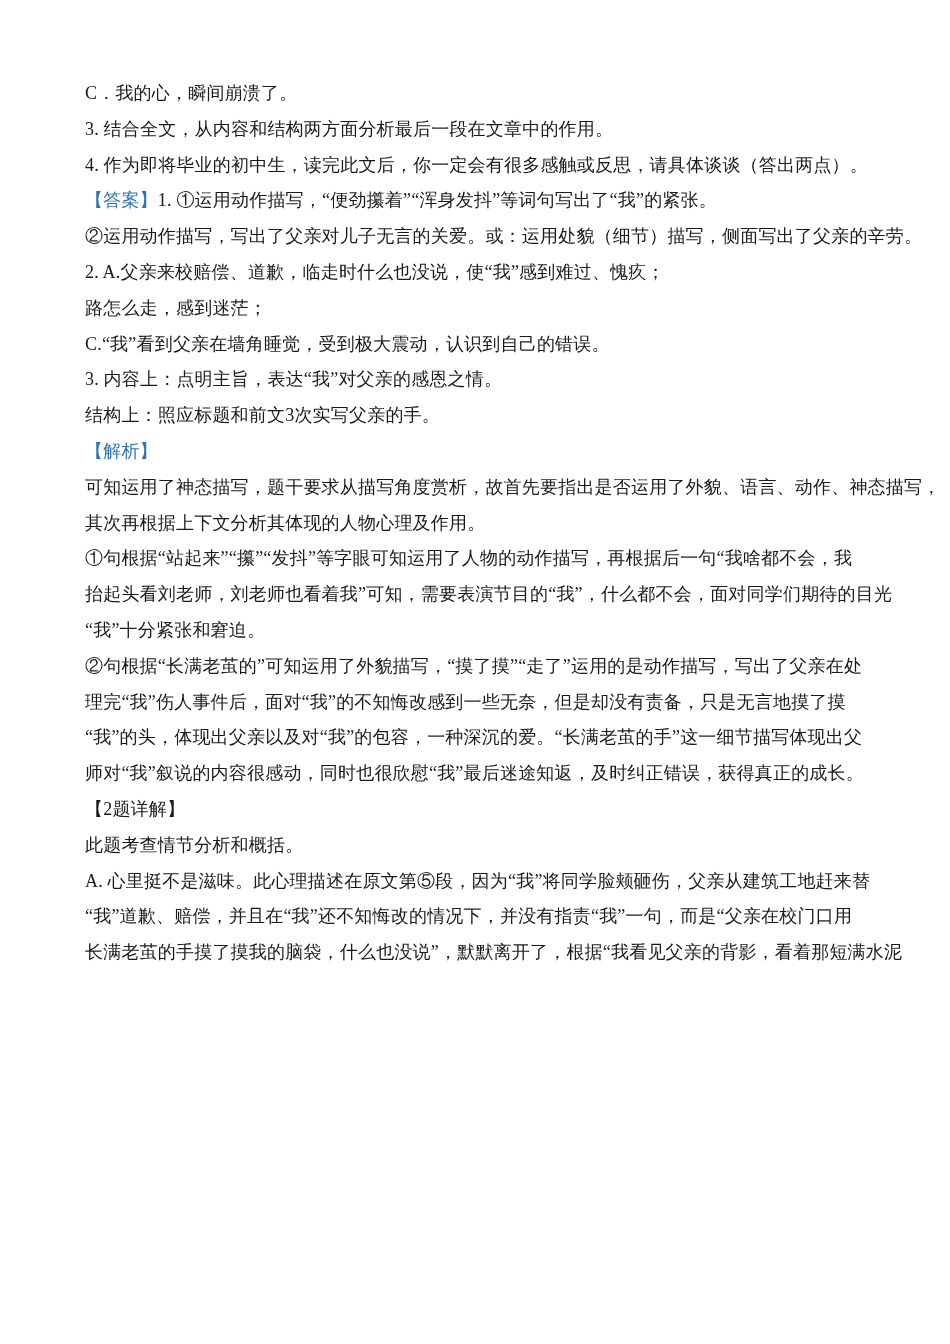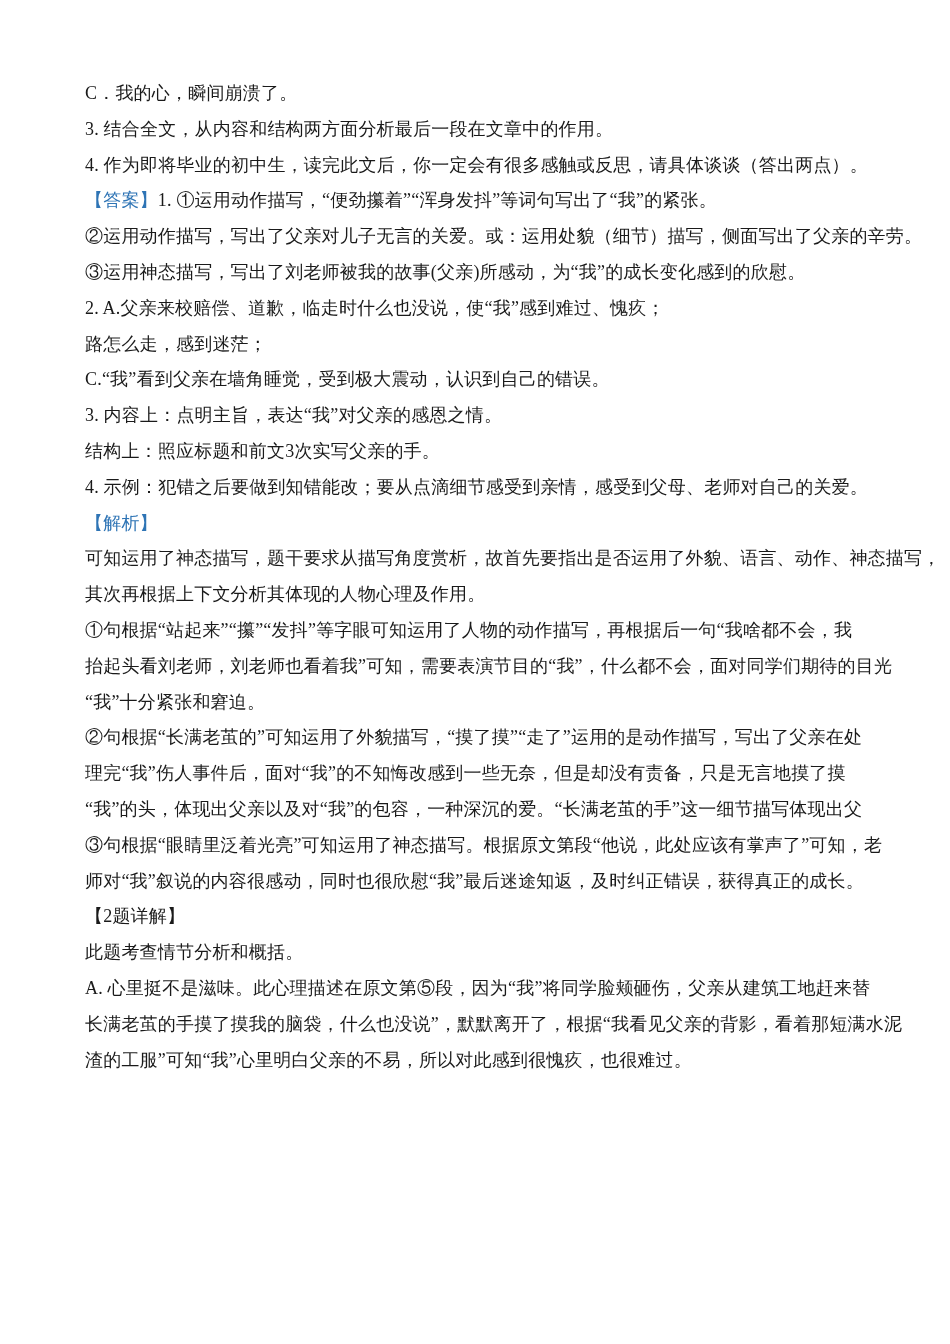--- a/index.html
+++ b/index.html
@@ -34,36 +34,33 @@
 </style>
 </head>
 <body>
 
 <div class="page" id="doc">
     <div class="line"><span>C．我的心，瞬间崩溃了。</span></div>
     <div class="line"><span>3. 结合全文，从内容和结构两方面分析最后一段在文章中的作用。</span></div>
     <div class="line"><span>4. 作为即将毕业的初中生，读完此文后，你一定会有很多感触或反思，请具体谈谈（答出两点）。</span></div>
     <div class="line"><span class="label-blue">【答案】</span><span>1. ①运用动作描写，“便劲攥着”“浑身发抖”等词句写出了“我”的紧张。</span></div>
     <div class="line"><span>②运用动作描写，写出了父亲对儿子无言的关爱。或：运用处貌（细节）描写，侧面写出了父亲的辛劳。</span></div>
-    <div class="line"><span>③运用神态描写，写出了刘老师被我的故事(父亲)所感动，为“我”的成长变化感到的欣慰。</span></div>
     <div class="line"><span>2. A.父亲来校赔偿、道歉，临走时什么也没说，使“我”感到难过、愧疚；</span></div>
     <div class="line"><span>路怎么走，感到迷茫；</span></div>
     <div class="line"><span>C.“我”看到父亲在墙角睡觉，受到极大震动，认识到自己的错误。</span></div>
     <div class="line"><span>3. 内容上：点明主旨，表达“我”对父亲的感恩之情。</span></div>
     <div class="line"><span>结构上：照应标题和前文3次实写父亲的手。</span></div>
-    <div class="line"><span>4. 示例：犯错之后要做到知错能改；要从点滴细节感受到亲情，感受到父母、老师对自己的关爱。</span></div>
     <div class="line"><span class="label-blue">【解析】</span></div>
     <div class="line"><span>可知运用了神态描写，题干要求从描写角度赏析，故首先要指出是否运用了外貌、语言、动作、神态描写，</span></div>
     <div class="line"><span>其次再根据上下文分析其体现的人物心理及作用。</span></div>
     <div class="line"><span>①句根据“站起来”“攥”“发抖”等字眼可知运用了人物的动作描写，再根据后一句“我啥都不会，我</span></div>
     <div class="line"><span>抬起头看刘老师，刘老师也看着我”可知，需要表演节目的“我”，什么都不会，面对同学们期待的目光</span></div>
     <div class="line"><span>“我”十分紧张和窘迫。</span></div>
     <div class="line"><span>②句根据“长满老茧的”可知运用了外貌描写，“摸了摸”“走了”运用的是动作描写，写出了父亲在处</span></div>
     <div class="line"><span>理完“我”伤人事件后，面对“我”的不知悔改感到一些无奈，但是却没有责备，只是无言地摸了摸</span></div>
     <div class="line"><span>“我”的头，体现出父亲以及对“我”的包容，一种深沉的爱。“长满老茧的手”这一细节描写体现出父</span></div>
-    <div class="line"><span>③句根据“眼睛里泛着光亮”可知运用了神态描写。根据原文第段“他说，此处应该有掌声了”可知，老</span></div>
     <div class="line"><span>师对“我”叙说的内容很感动，同时也很欣慰“我”最后迷途知返，及时纠正错误，获得真正的成长。</span></div>
     <div class="line"><span>【2题详解】</span></div>
     <div class="line"><span>此题考查情节分析和概括。</span></div>
     <div class="line"><span>A. 心里挺不是滋味。此心理描述在原文第⑤段，因为“我”将同学脸颊砸伤，父亲从建筑工地赶来替</span></div>
+    <div class="line"><span>“我”道歉、赔偿，并且在“我”还不知悔改的情况下，并没有指责“我”一句，而是“父亲在校门口用</span></div>
     <div class="line"><span>长满老茧的手摸了摸我的脑袋，什么也没说”，默默离开了，根据“我看见父亲的背影，看着那短满水泥</span></div>
-    <div class="line"><span>渣的工服”可知“我”心里明白父亲的不易，所以对此感到很愧疚，也很难过。</span></div>
   </div>
 
 </body></html>

